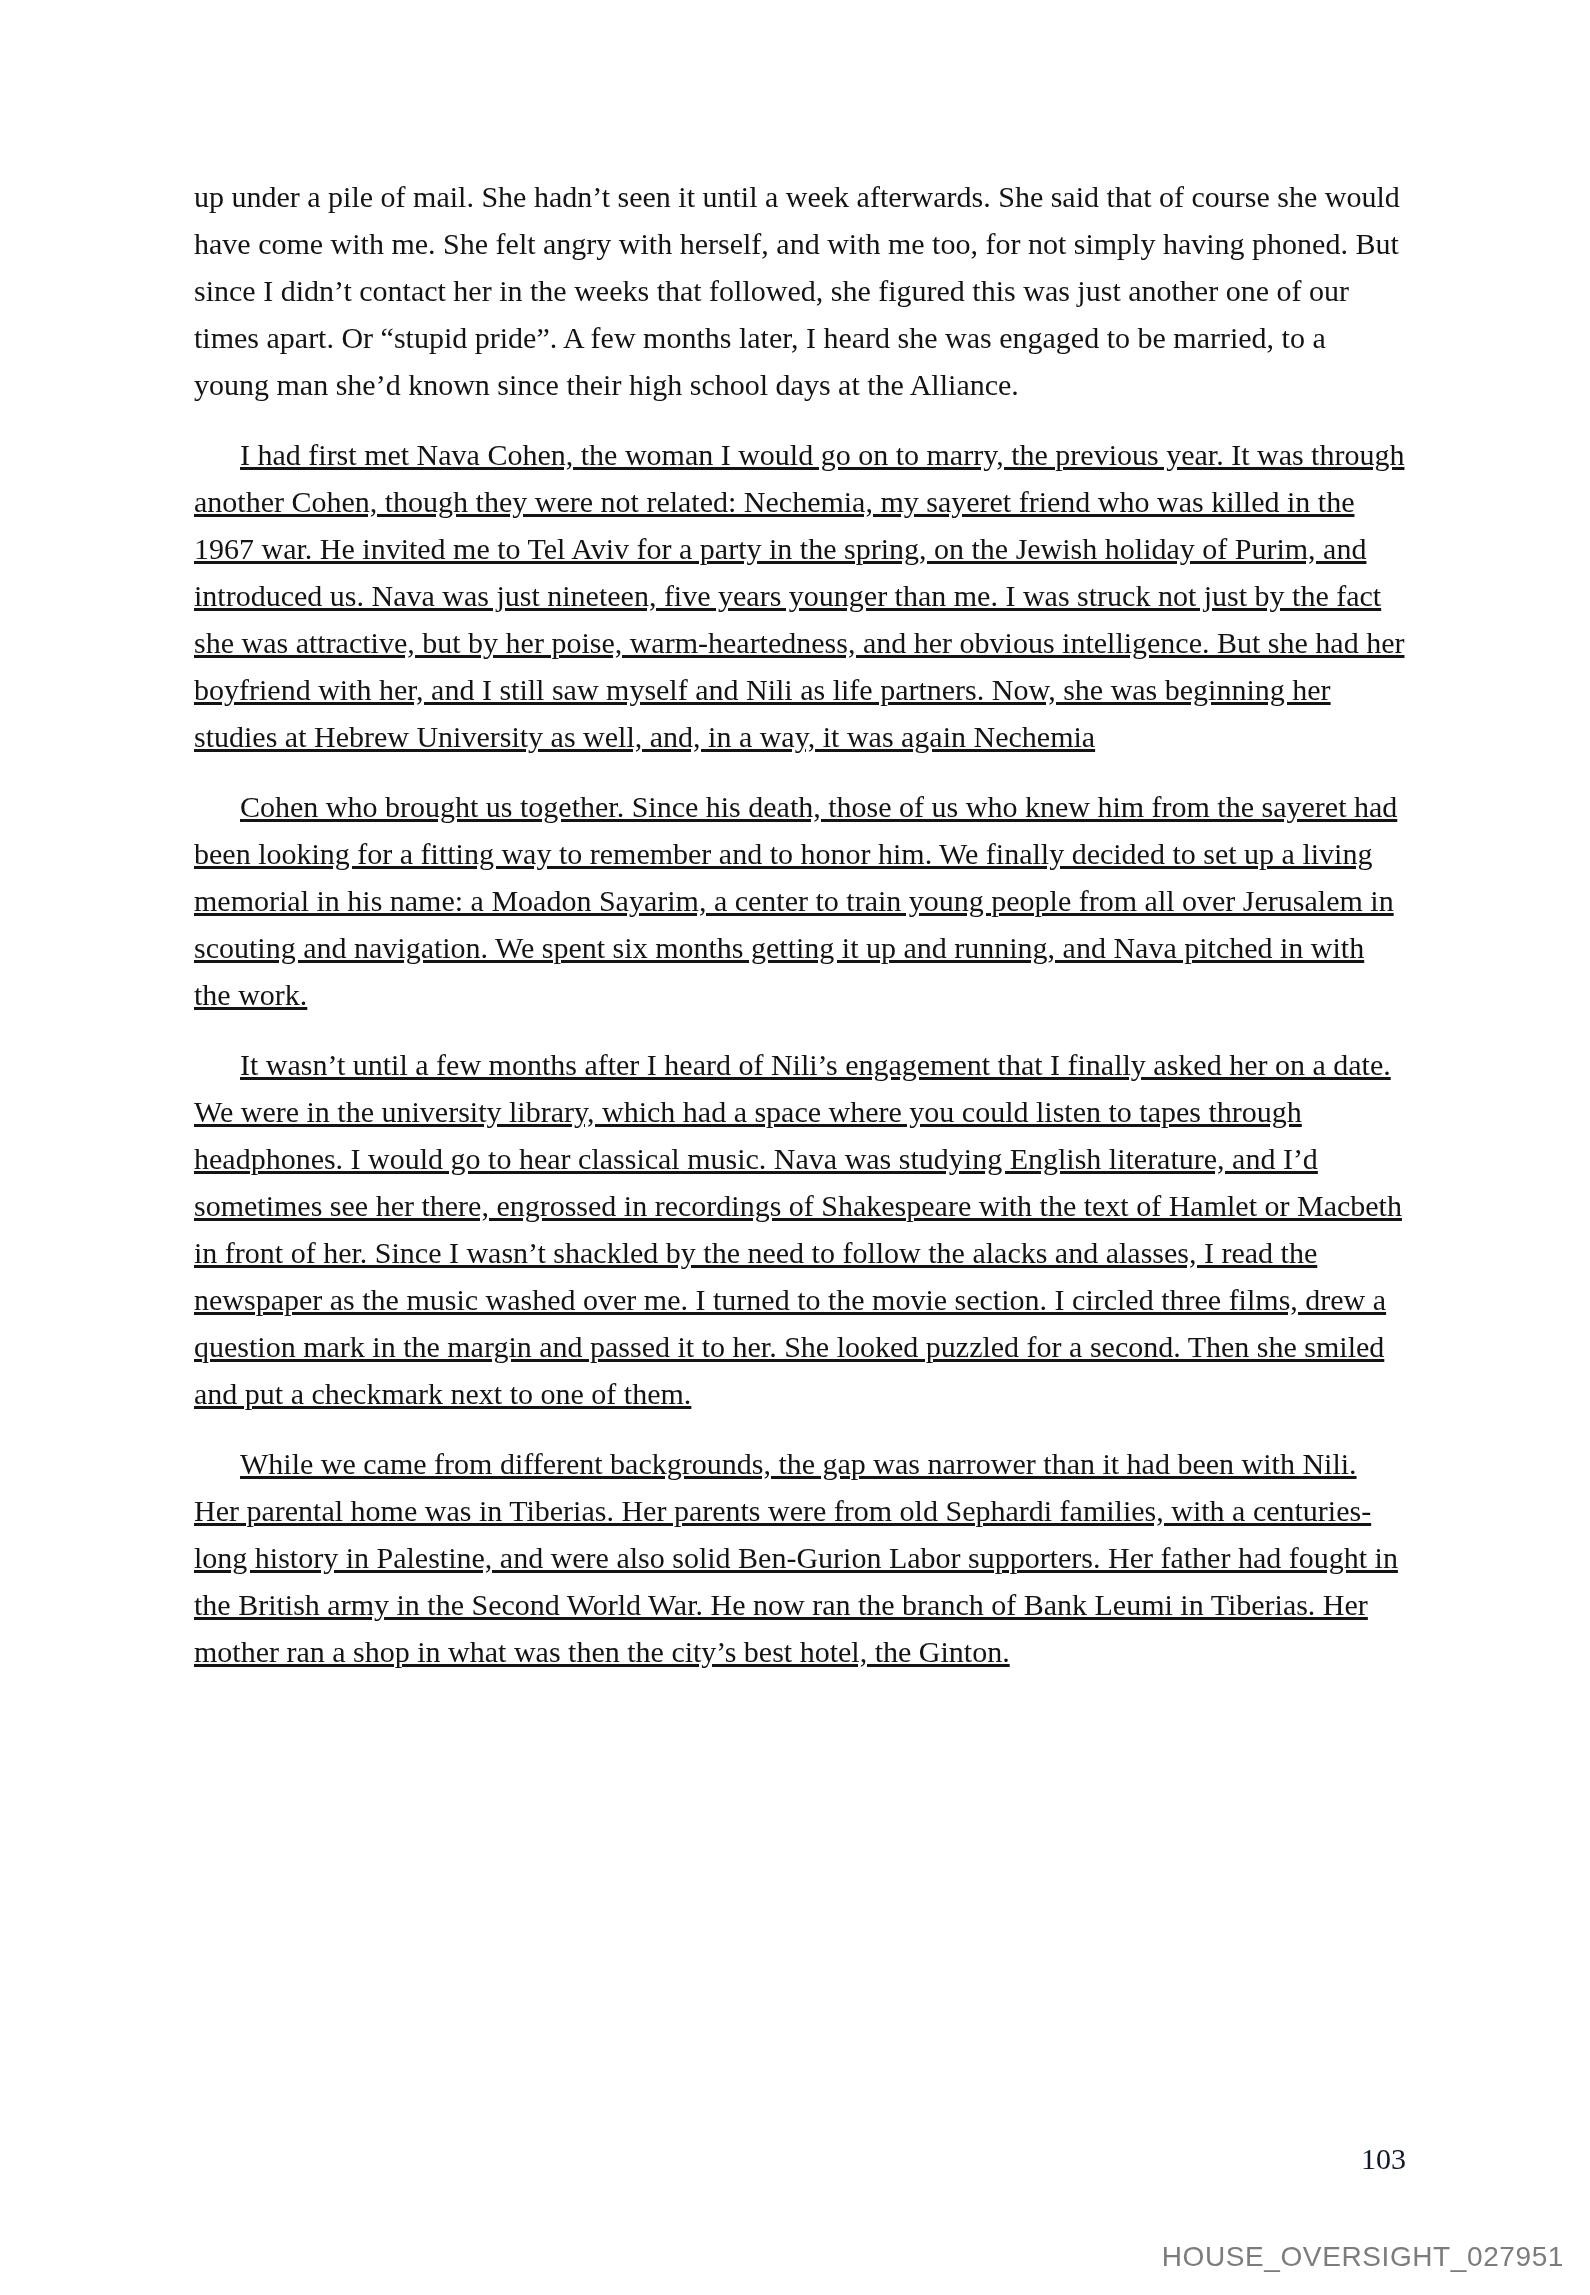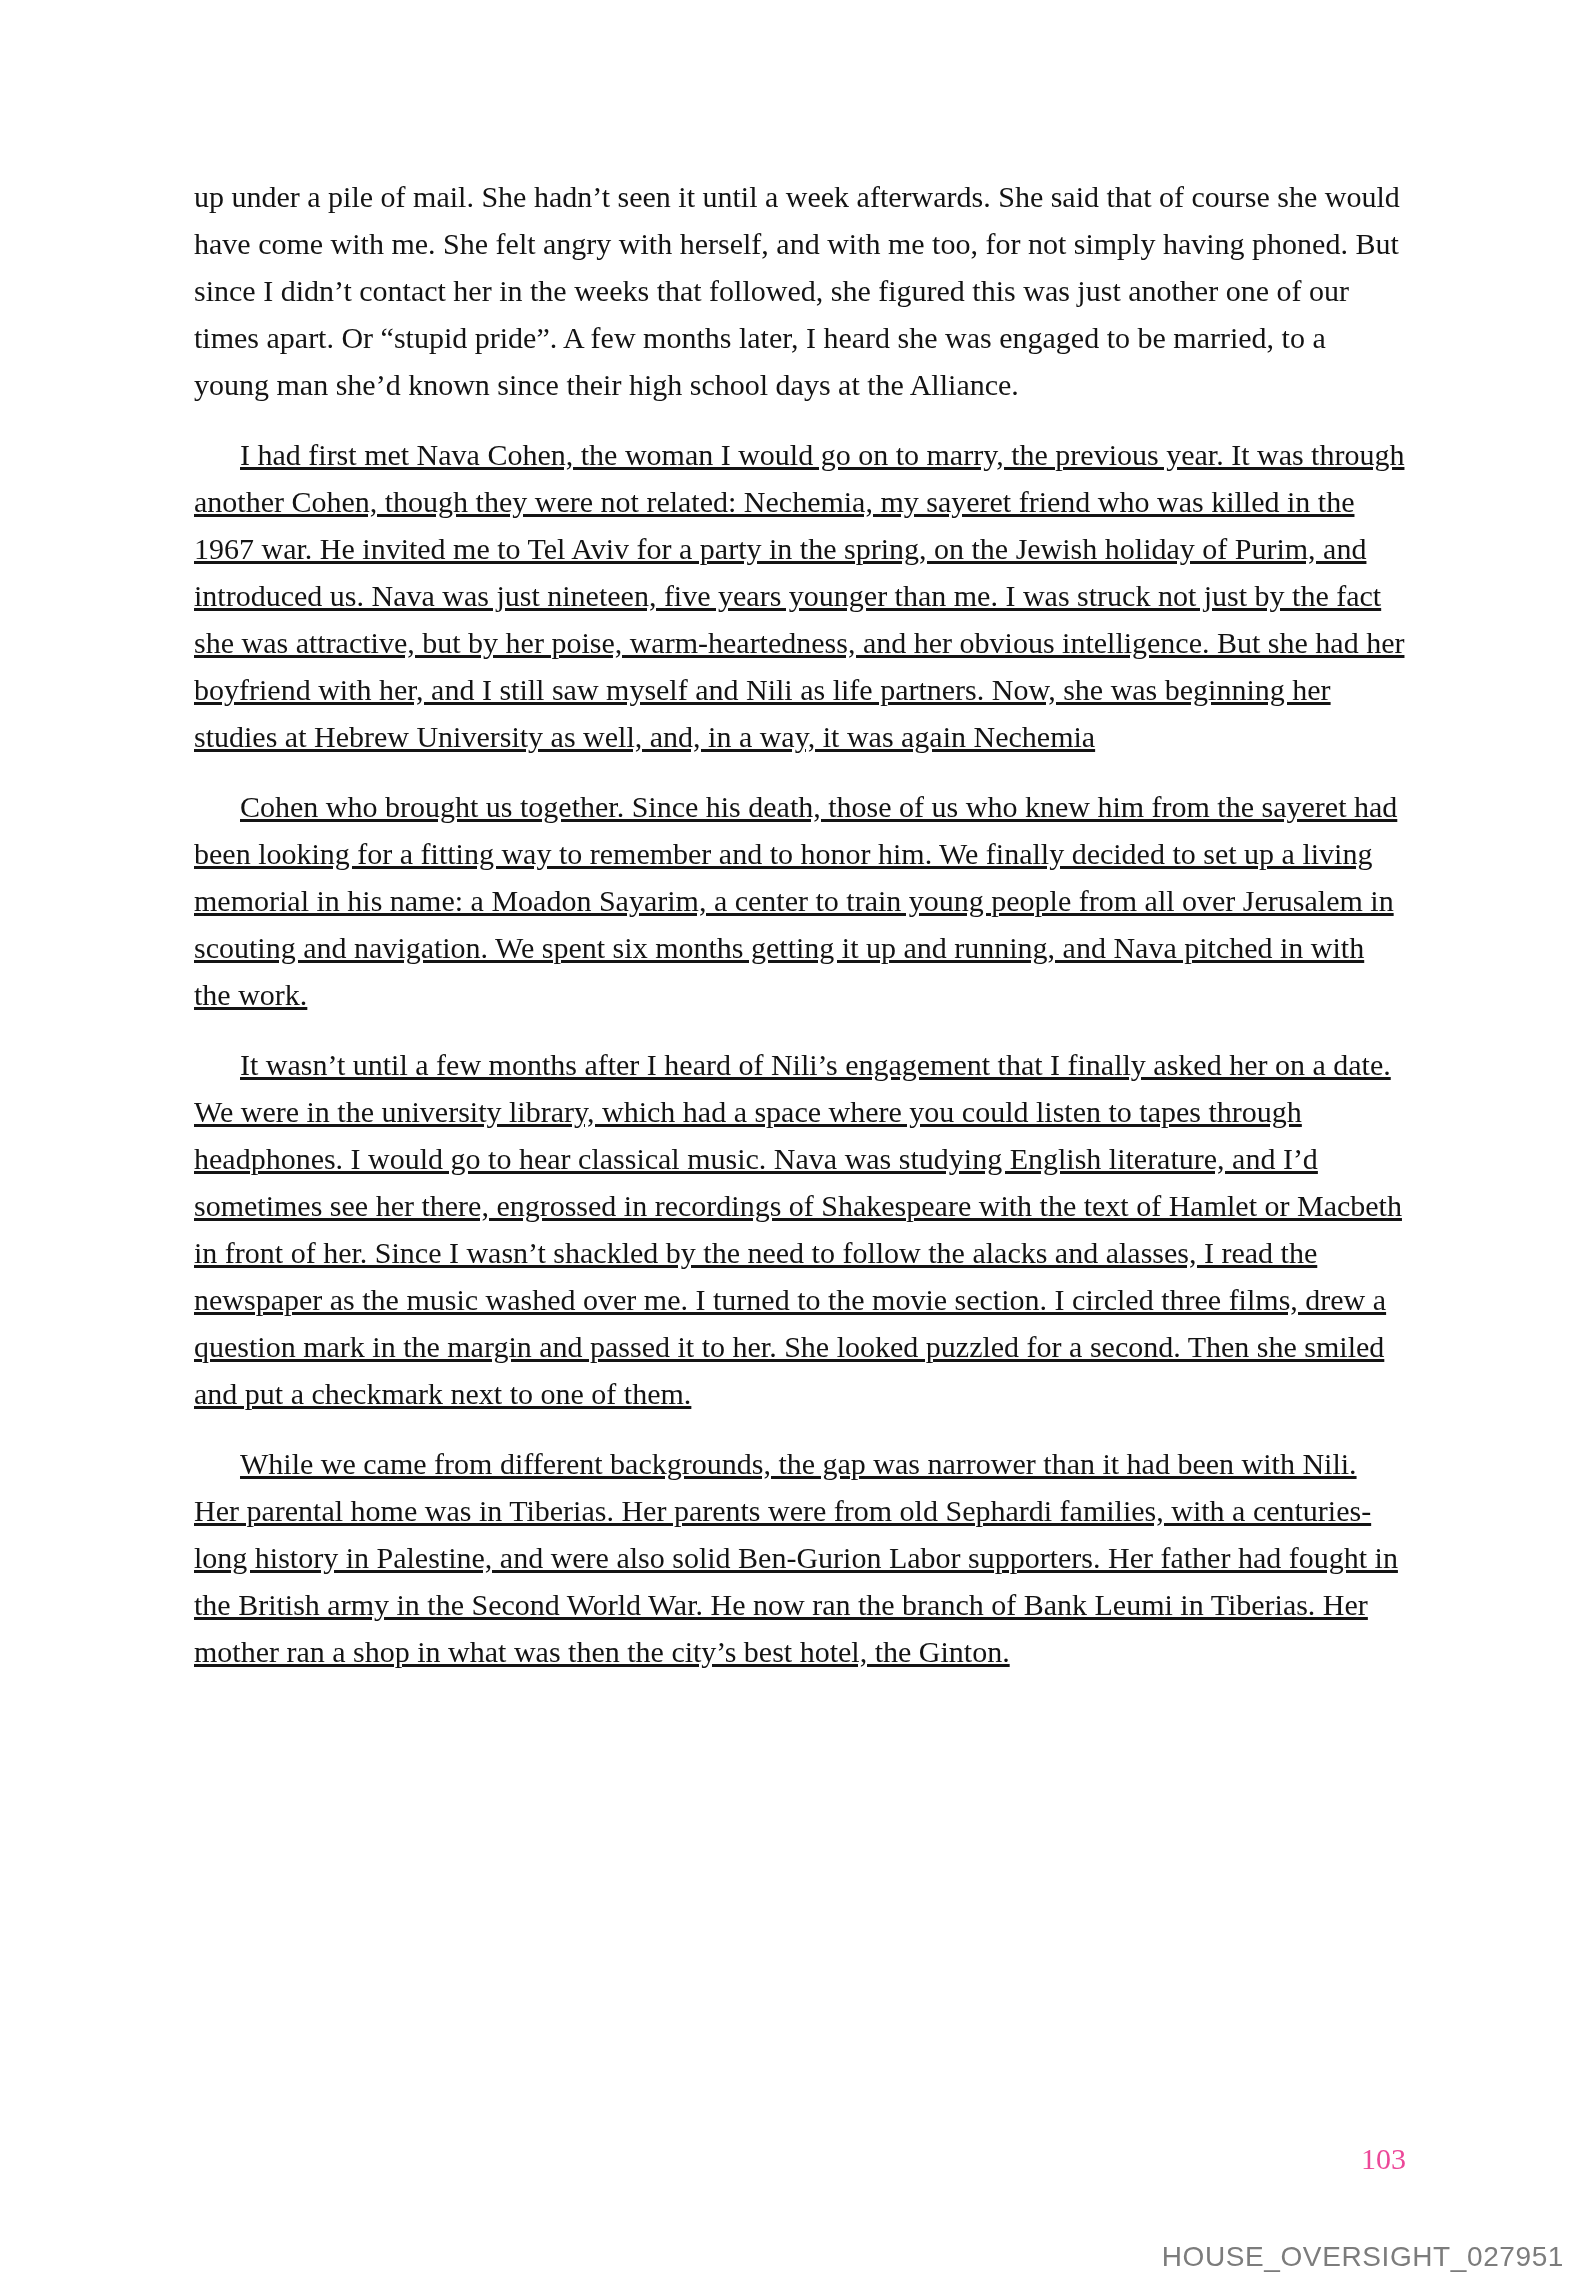--- a/index.html
+++ b/index.html
@@ -33,21 +33,21 @@
   }
   .para.indent {
     text-indent: 46px;
     text-decoration: underline;
   }
   .page-number {
     position: absolute;
     right: 185px;
     top: 2142px;
     font-size: 30px;
-    color: #ec4899;
+    color: #0f172a;
   }
   .watermark {
     position: absolute;
     right: 27px;
     top: 2241px;
     font-family: "Liberation Sans", sans-serif;
     font-size: 28px;
     color: #7c7c7c;
     letter-spacing: 0.6px;
   }

